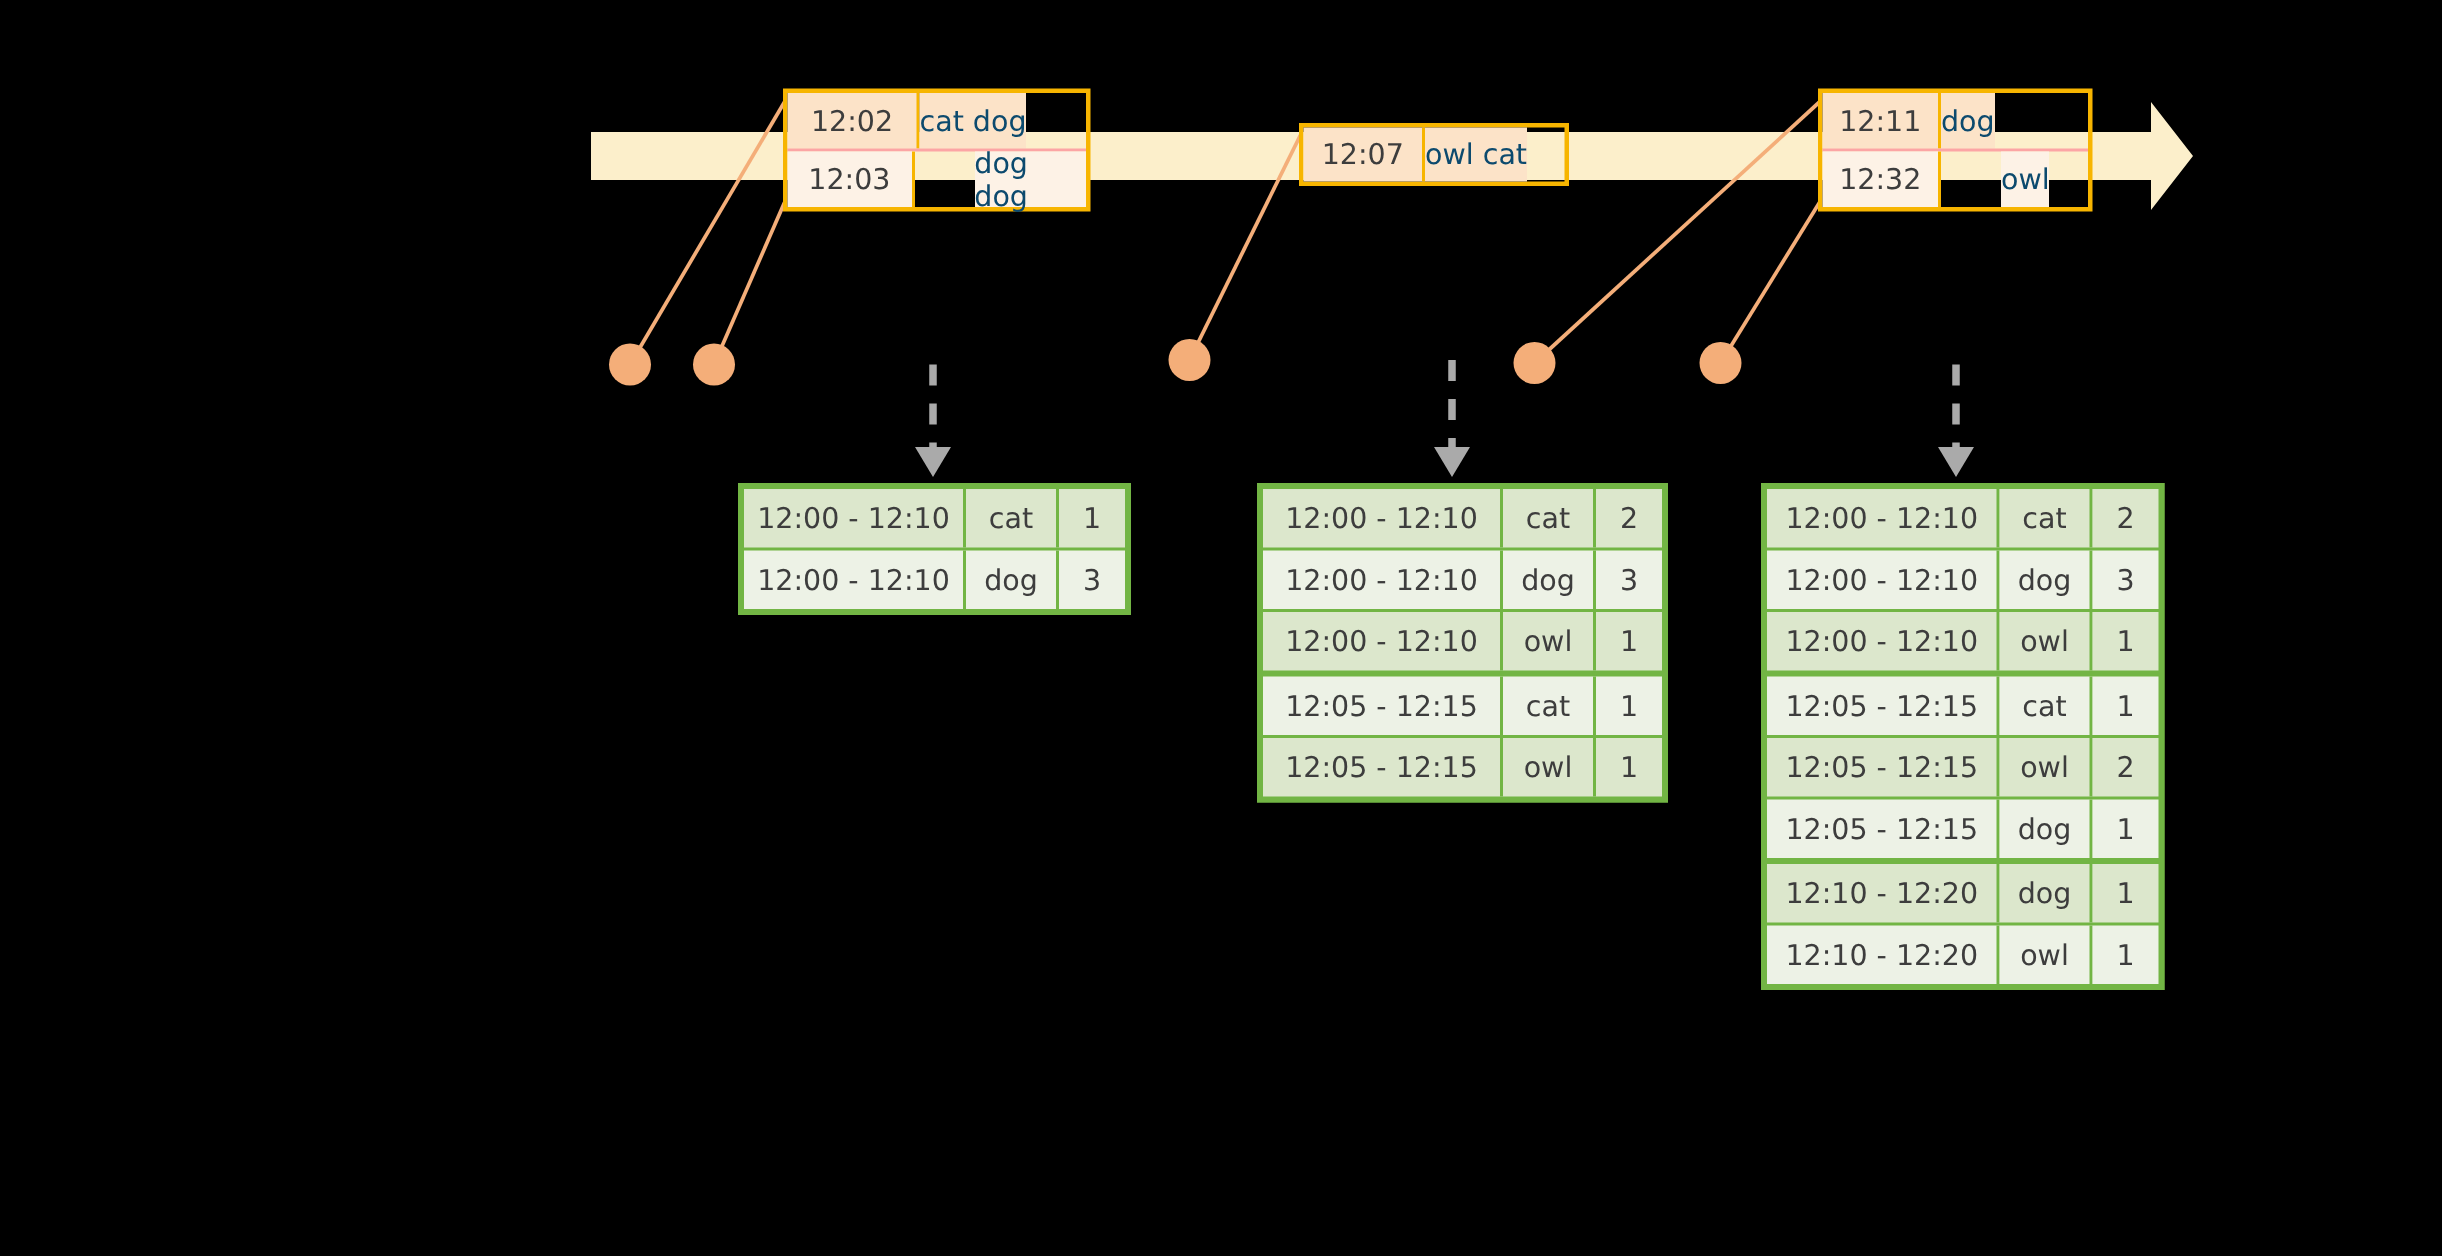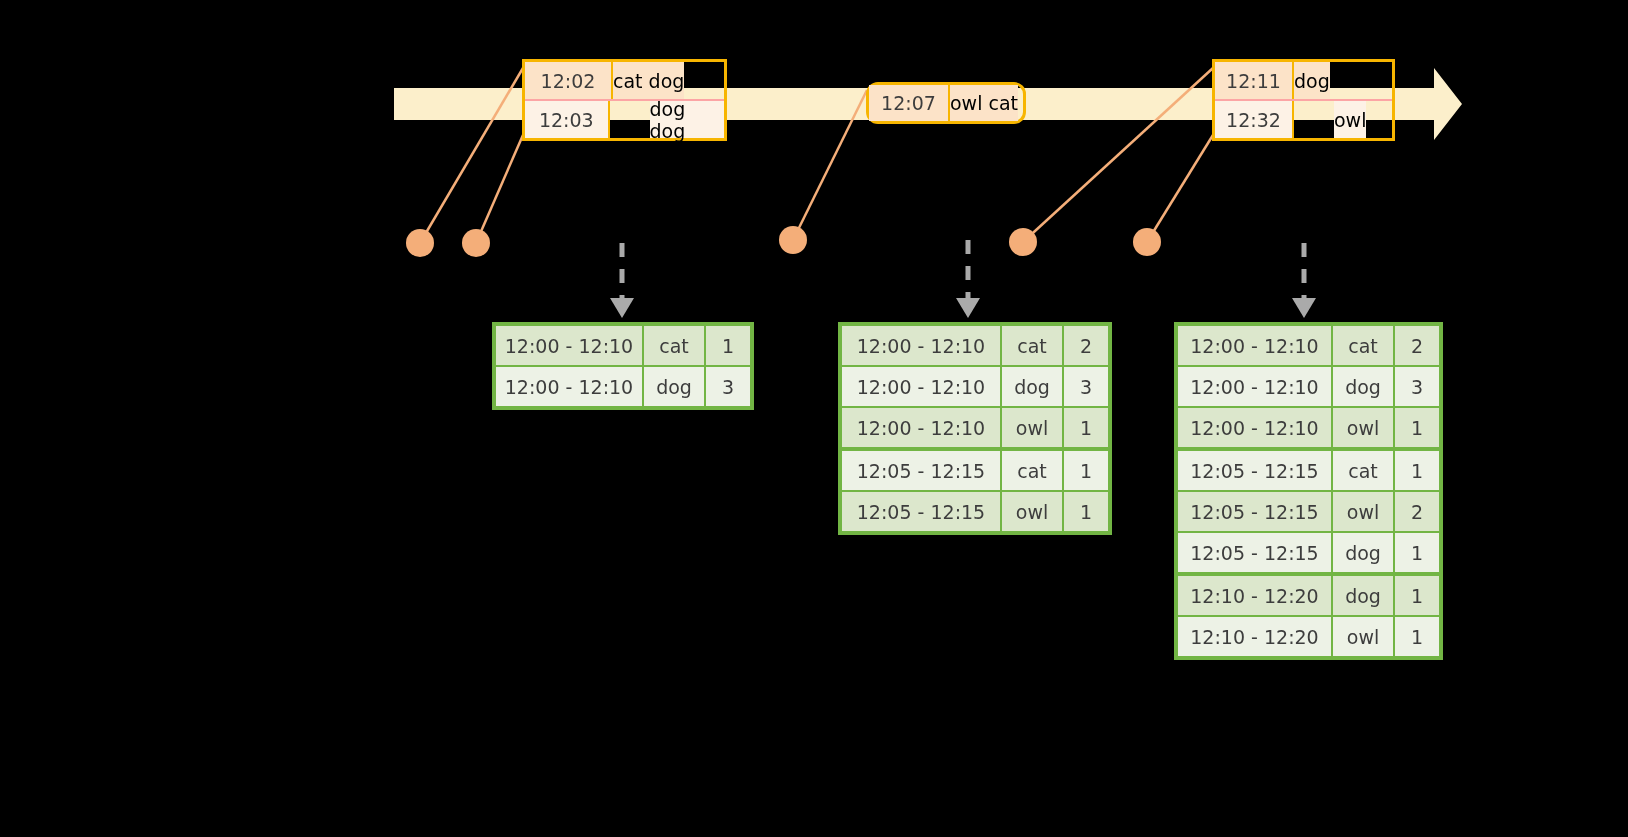--- a/index.html
+++ b/index.html
@@ -12,27 +12,27 @@
   .tl-bar{position:absolute;left:394px;top:88px;width:1014px;height:32px;background:#FCEFCB;}
   .tl-head{position:absolute;left:1400px;top:60px;width:62px;height:88px;}
 
   
   .ev-box{position:absolute;border:3px solid #F7B500;box-sizing:border-box;
           display:flex;flex-direction:column;}
   .ev-row{display:flex;flex:1;min-height:0;}
   .ev-row + .ev-row{border-top:2px solid #fca5a5;gap:40px;}
   .ev-time{display:flex;align-items:center;justify-content:center;
            border-right:2px solid #F7B500;color:#3d3d3d;font-size:19px;}
-  .ev-words{display:flex;align-items:center;justify-content:center;color:#000000;font-size:19px;}
+  .ev-words{display:flex;align-items:center;justify-content:center;color:#0c4a6e;font-size:19px;}
   .sh-a .ev-time,.sh-a .ev-words{background:#FCE3C8;}
   .sh-b .ev-time,.sh-b .ev-words{background:#FDF2E6;}
 
   #evbox-1{left:522px;top:59px;width:205px;height:82px;}
   #evbox-1 .ev-time{width:86px;}
-  #evbox-2{left:866px;top:82px;width:160px;height:42px;border-radius:12px;}
+  #evbox-2{left:866px;top:82px;width:180px;height:42px;}
   #evbox-2 .ev-time{width:79px;}
   #evbox-3{left:1212px;top:59px;width:183px;height:82px;text-align:right;}
   #evbox-3 .ev-time{width:77px;}
 
   
   .rtable{position:absolute;border:4px solid #72B544;box-sizing:border-box;background:#72B544;}
   .rrow{display:flex;height:39px;}
   .rcell{display:flex;align-items:center;color:#3d3d3d;font-size:19px;
          border-right:2px solid #72B544;box-sizing:border-box;text-align:right;}
   .rcell:last-child{border-right:none;}

